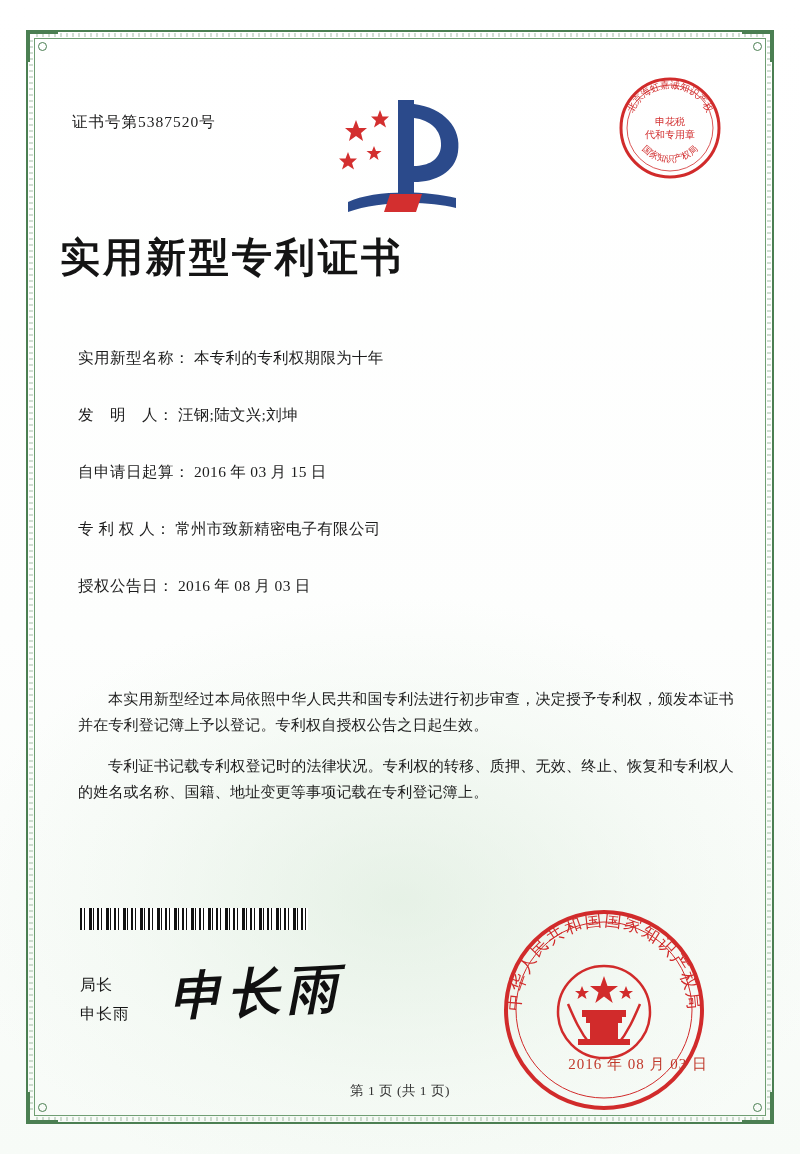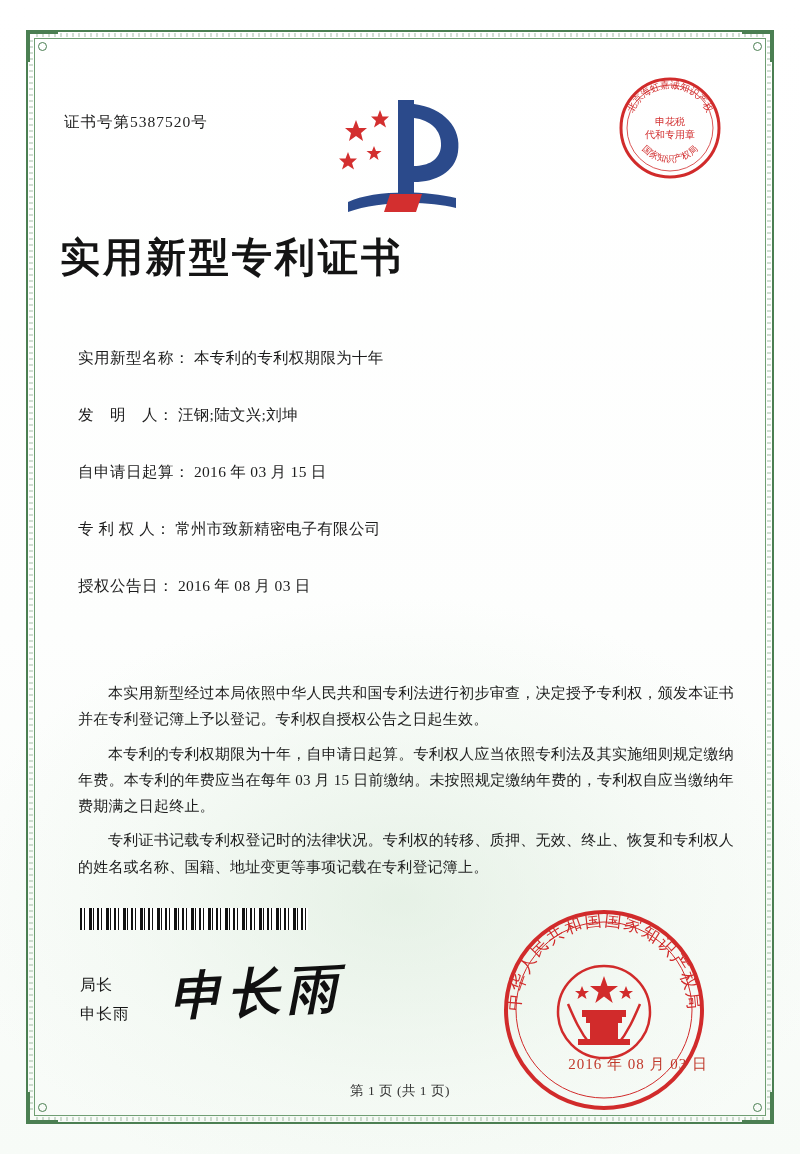--- a/index.html
+++ b/index.html
@@ -85,21 +85,21 @@
   .content {
     position: absolute;
     left: 60px;
     right: 60px;
     top: 70px;
     bottom: 60px;
   }
 
   .cert-no {
     position: absolute;
-    left: 4px;
+    left: 12px;
     top: 42px;
     font-size: 15.5px;
     letter-spacing: 1px;
     color: #222;
     white-space: nowrap;
   }
 
   
   .logo {
     position: absolute;
@@ -156,21 +156,21 @@
     position: absolute;
     left: 18px;
     right: 6px;
     top: 602px;
     font-size: 15px;
     line-height: 1.75;
     color: #1c1c1c;
     text-align: justify;
   }
   .paragraphs p {
-    margin: 8px 0 2px 0;
+    margin: 14px 0 2px 0;
     text-indent: 2em;
     letter-spacing: 0.2px;
   }
 
   
   .barcode {
     position: absolute;
     left: 20px;
     top: 838px;
     width: 228px;
@@ -309,21 +309,20 @@
         <span class="fvalue">常州市致新精密电子有限公司</span>
       </div>
       <div class="field">
         <span class="flabel">授权公告日：</span>
         <span class="fvalue">2016 年 08 月 03 日</span>
       </div>
     </div>
 
     <div class="paragraphs">
       <p>本实用新型经过本局依照中华人民共和国专利法进行初步审查，决定授予专利权，颁发本证书并在专利登记簿上予以登记。专利权自授权公告之日起生效。</p>
-      <p>本专利的专利权期限为十年，自申请日起算。专利权人应当依照专利法及其实施细则规定缴纳年费。本专利的年费应当在每年 03 月 15 日前缴纳。未按照规定缴纳年费的，专利权自应当缴纳年费期满之日起终止。</p>
       <p>专利证书记载专利权登记时的法律状况。专利权的转移、质押、无效、终止、恢复和专利权人的姓名或名称、国籍、地址变更等事项记载在专利登记簿上。</p>
     </div>
 
     <div class="barcode"></div>
 
     <div class="sig-label">
       <div>局长</div>
       <div>申长雨</div>
     </div>
     <div class="sig-script">申长雨</div>

